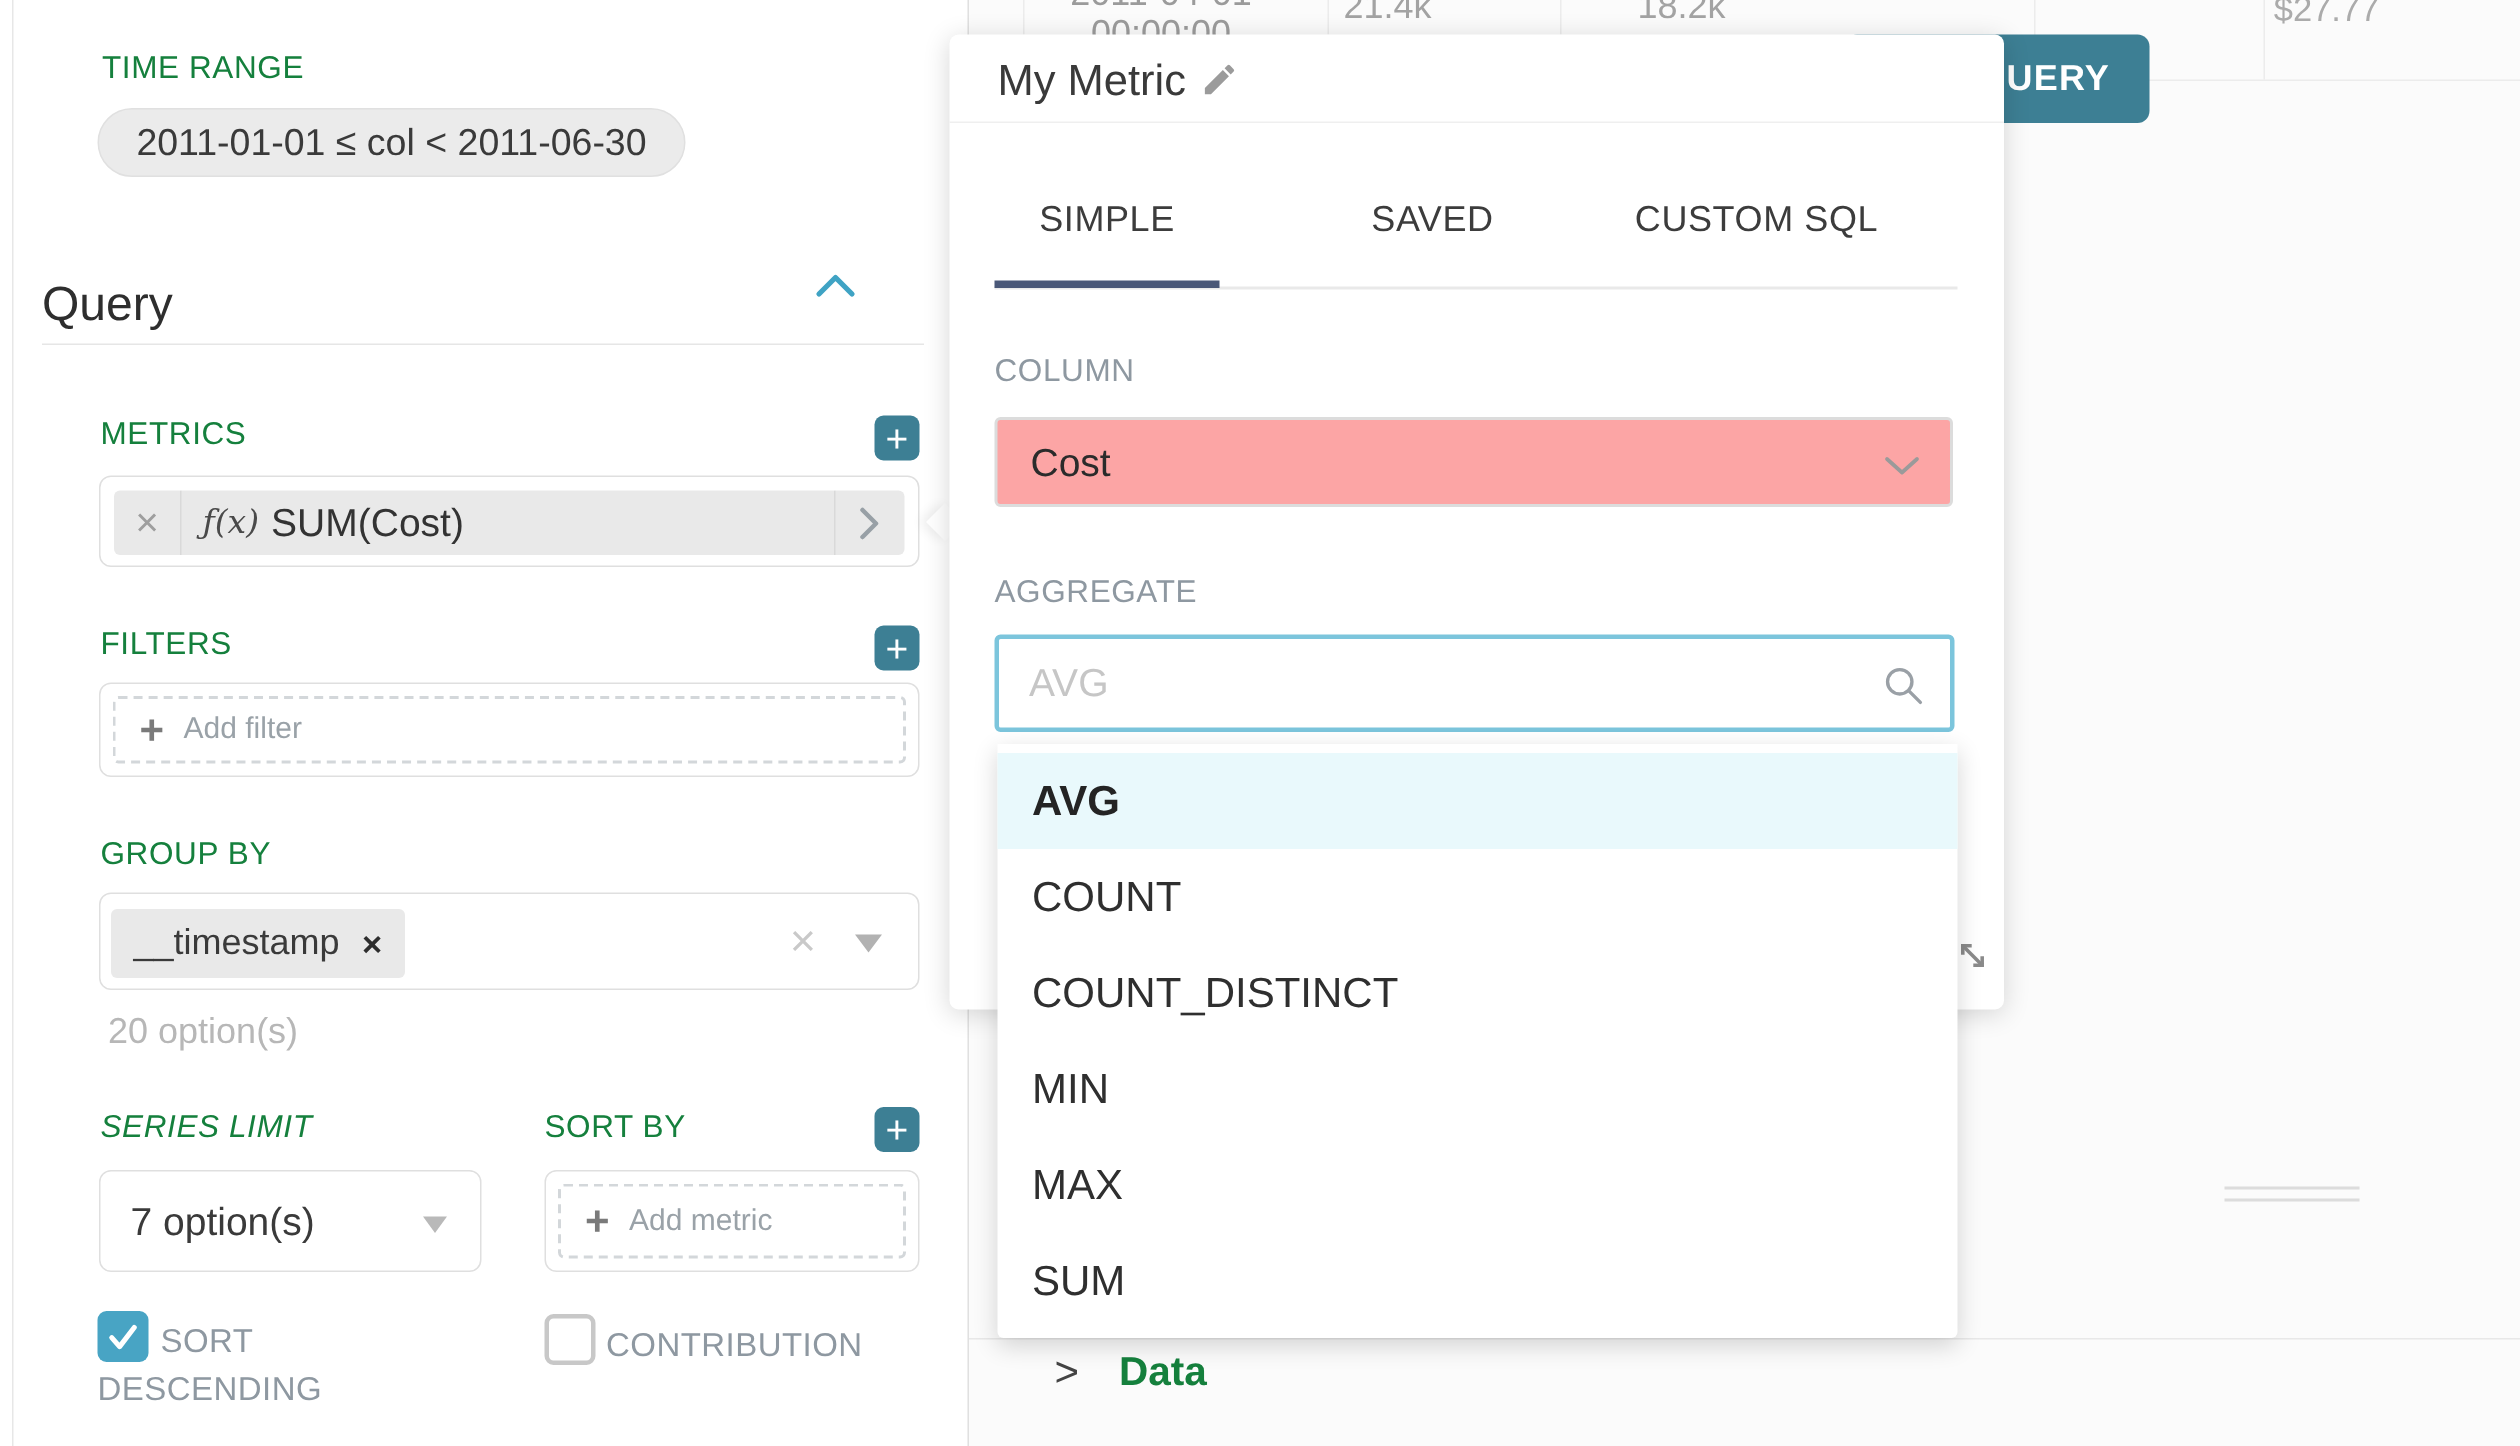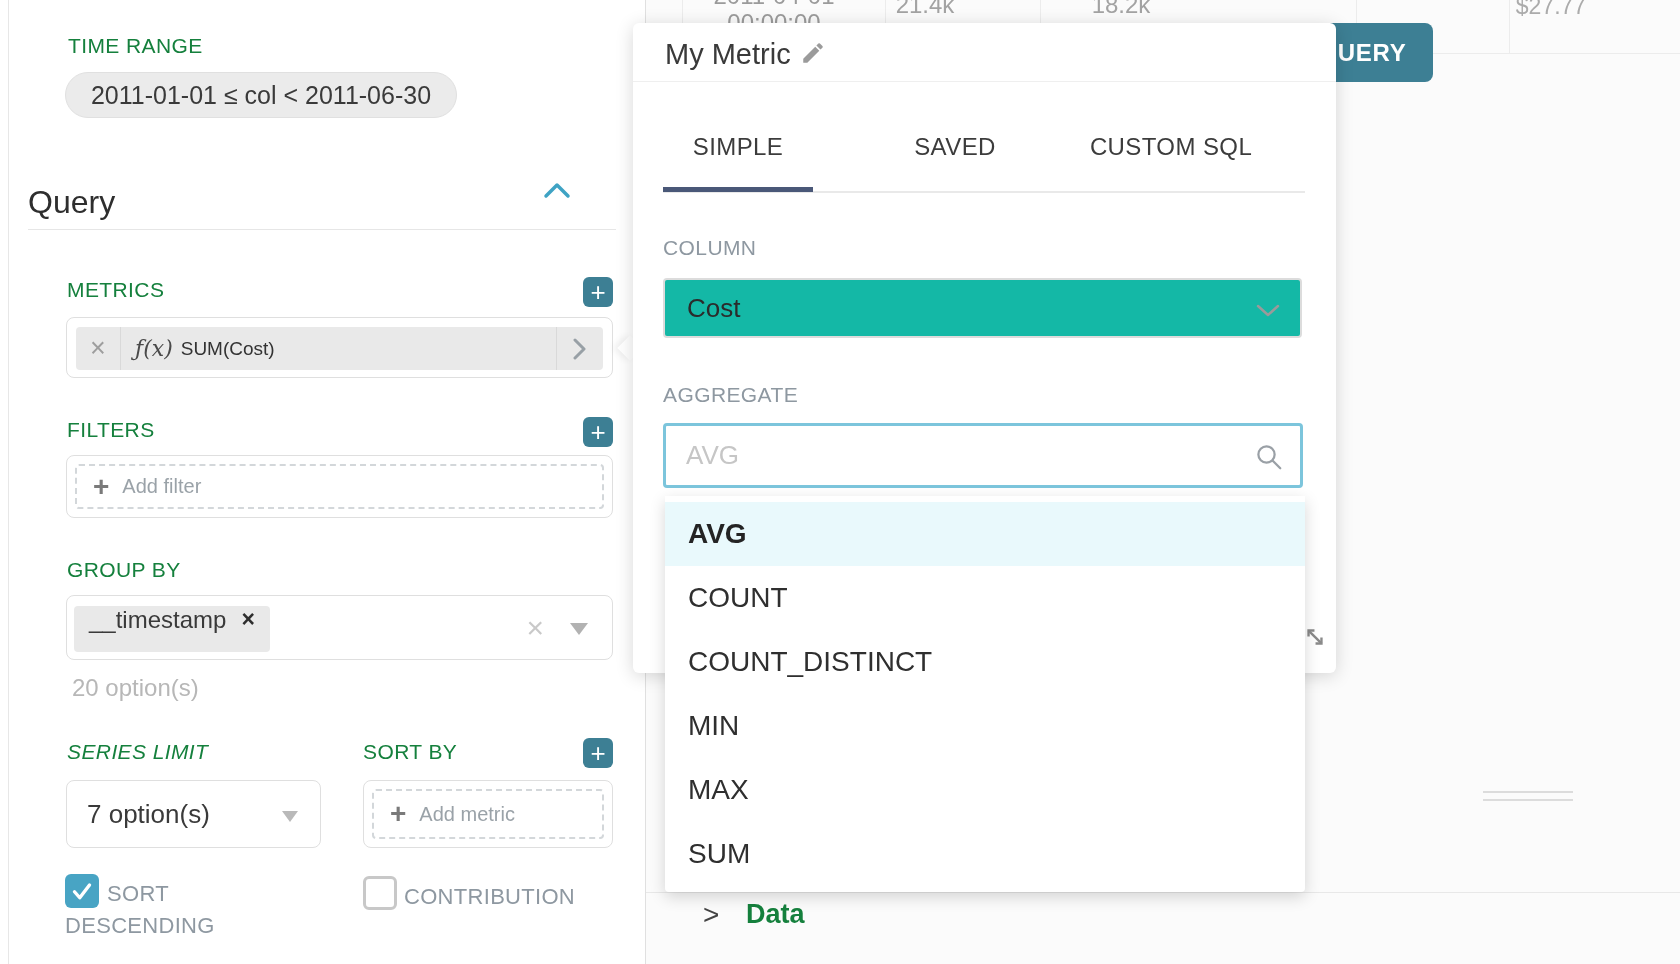--- a/index.html
+++ b/index.html
@@ -52,35 +52,35 @@
 
   .metrics-box { position:absolute; left:66px; top:317px; width:547px; height:61px;
     border:1px solid #dfdfdf; border-radius:8px; background:#fff; z-index:2; }
   .metric-pill { position:absolute; left:9px; top:9px; right:9px; height:43px;
     background:#e9e9e9; border-radius:4px; display:flex; align-items:stretch; overflow:hidden; }
   .metric-x { width:44px; display:flex; align-items:center; justify-content:center;
     color:#9e9e9e; font-size:27px; cursor:pointer; }
   .metric-sep { width:1px; background:#d9d9d9; }
   .metric-fx { font-family:"DejaVu Serif", serif; font-style:italic; font-size:22px; color:#4a4a4a;
     display:flex; align-items:center; padding:0 8px 0 14px; }
-  .metric-name { display:flex; align-items:center; font-size:19px; color:#333; }
+  .metric-name { display:flex; align-items:center; font-size:26px; color:#333; }
   .metric-spacer { flex:1; }
   .metric-caret { width:46px; display:flex; align-items:center; justify-content:center; cursor:pointer; }
 
   .ctl-box { position:absolute; border:1px solid #dfdfdf; border-radius:8px; background:#fff; z-index:2; }
   .filters-box { left:66px; top:455px; width:547px; height:63px; }
   .dashed-inner { position:absolute; left:8px; top:8px; right:8px; bottom:8px;
     border:2px dashed #d3d7da; border-radius:4px; display:flex; align-items:center;
     padding-left:16px; cursor:pointer; }
   .dash-plus { color:#7a7a7a; font-size:28px; font-weight:600; margin-right:13px; line-height:20px; }
   .dash-text { color:#9aa2a8; font-size:20px; }
 
   .groupby-box { left:66px; top:595px; width:547px; height:65px; }
   .gb-tag { position:absolute; left:7px; top:10px; height:46px; background:#e9e9e9; border-radius:4px;
-    display:flex; align-items:flex-start; padding:0 15px; }
+    display:flex; align-items:center; padding:0 15px; }
   .gb-tag-text { font-size:24px; color:#3a3a3a; }
   .gb-tag-x { font-size:23px; font-weight:700; color:#2e2e2e; margin-left:15px; cursor:pointer; }
   .gb-clear { position:absolute; right:68px; top:0; height:100%; display:flex; align-items:center;
     color:#c9c9c9; font-size:30px; cursor:pointer; }
   .caret-down { width:0; height:0; border-left:9px solid transparent; border-right:9px solid transparent;
     border-top:12px solid #b2b2b2; }
   .gb-caret { position:absolute; right:24px; top:27px; cursor:pointer; }
   .gb-hint { position:absolute; left:72px; top:674px; font-size:24px; color:#b7b7b7; z-index:2; }
 
   .series-select { left:66px; top:780px; width:255px; height:68px; }
@@ -120,21 +120,21 @@
   .tab-saved  { left:212px; }
   .tab-custom { left:428px; }
   .tab-indicator { position:absolute; left:30px; top:164px; width:150px; height:5px; background:#4a5878; }
   .tab-baseline  { position:absolute; left:30px; top:168px; width:642px; height:2px; background:#e9e9e9; }
 
   .pop-label { position:absolute; font-size:21px; letter-spacing:0.4px; color:#8e98a1; }
   .lbl-column { left:30px; top:213px; }
   .lbl-aggregate { left:30px; top:360px; }
 
   .column-select { position:absolute; left:30px; top:255px; width:639px; height:60px;
-    border:2px solid #dcdcdc; border-radius:4px; background:#14b8a6; cursor:pointer; }
+    border:2px solid #dcdcdc; border-radius:4px; background:#fca5a5; cursor:pointer; }
   .column-value { position:absolute; left:22px; top:0; height:100%; display:flex; align-items:center;
     font-size:26px; color:#2b2b2b; }
   .column-caret { position:absolute; right:20px; top:24px; }
 
   .agg-input-wrap { position:absolute; left:30px; top:400px; width:640px; height:65px;
     border:3px solid #7cc5dc; border-radius:4px; background:#fff; }
   .agg-input { position:absolute; left:0; top:0; width:100%; height:100%; border:none; outline:none;
     padding-left:20px; font-family:inherit; font-size:26px; color:#3a3a3a; background:transparent; }
   .agg-input::placeholder { color:#c6c6c6; opacity:1; }
   .agg-search { position:absolute; right:16px; top:16px; }

